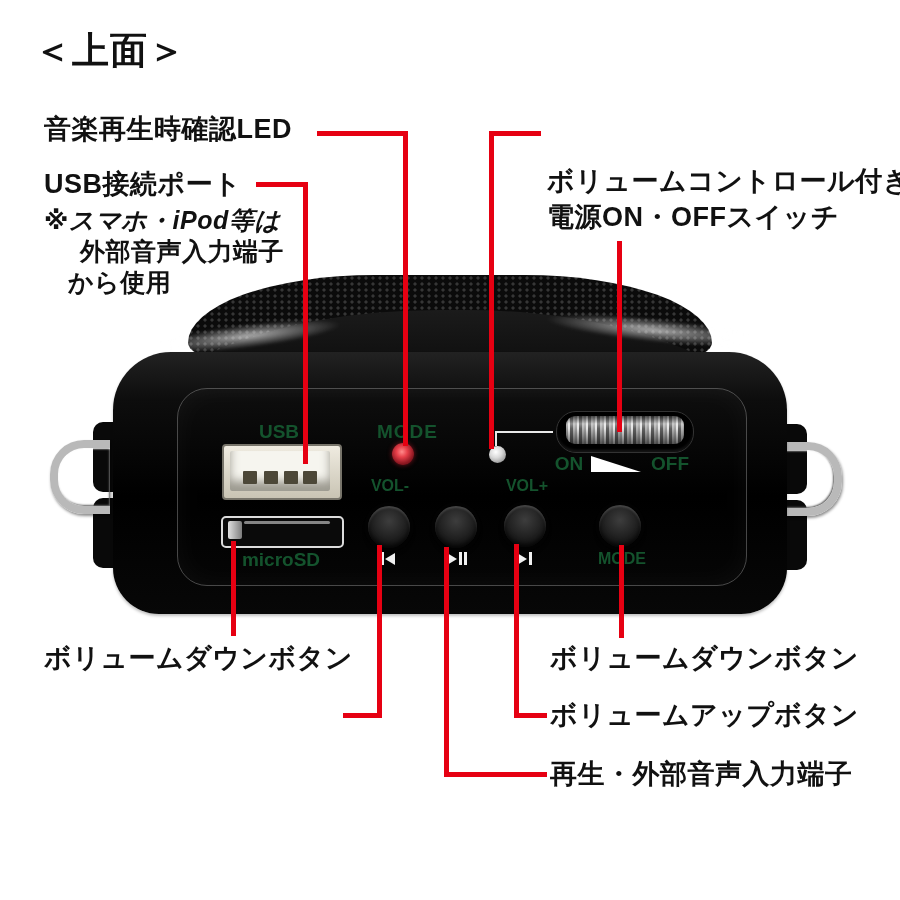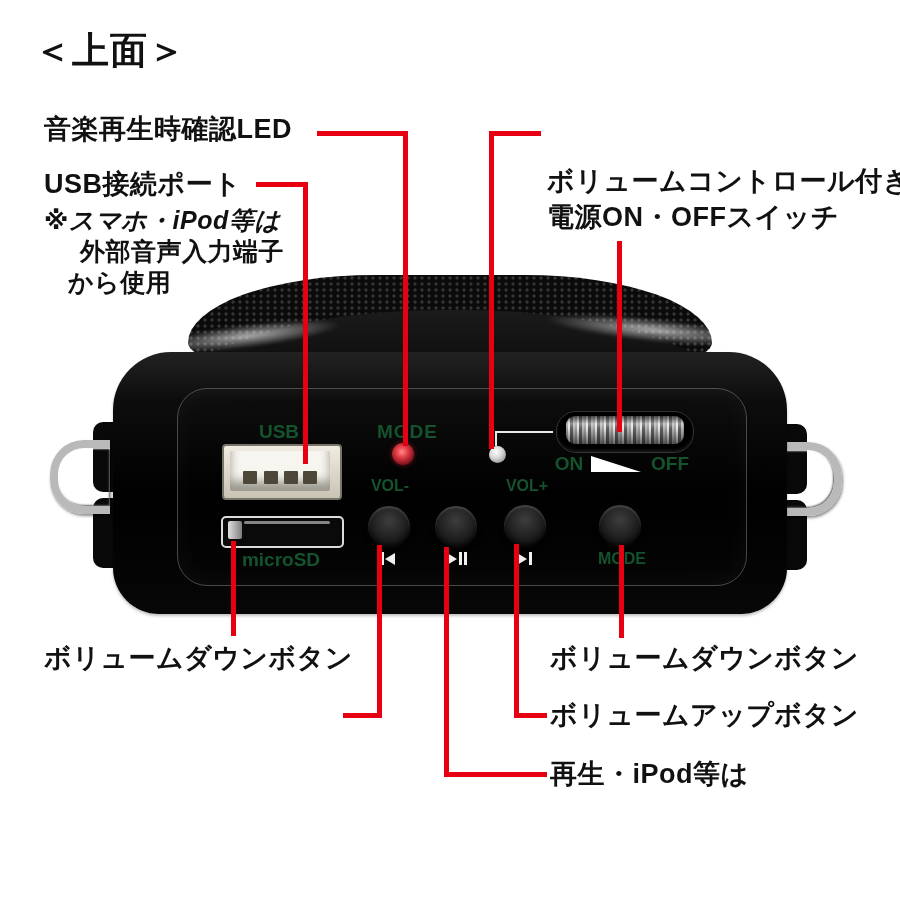--- a/index.html
+++ b/index.html
@@ -217,15 +217,15 @@
   <div class="lbl note" style="left:80px; top:238px;">外部音声入力端子</div>
   <div class="lbl note" style="left:68px; top:269px;">から使用</div>
 
   <div class="lbl" style="left:547px; top:167px;">ボリュームコントロール付き</div>
   <div class="lbl" style="left:547px; top:203px;">電源ON・OFFスイッチ</div>
 
   <div class="lbl" style="left:44px; top:644px;">ボリュームダウンボタン</div>
 
   <div class="lbl" style="left:550px; top:644px;">ボリュームダウンボタン</div>
   <div class="lbl" style="left:550px; top:701px;">ボリュームアップボタン</div>
-  <div class="lbl" style="left:550px; top:760px;">再生・iPod等は</div>
+  <div class="lbl" style="left:550px; top:760px;">再生・外部音声入力端子</div>
 
 </div>
 
 </body></html>

